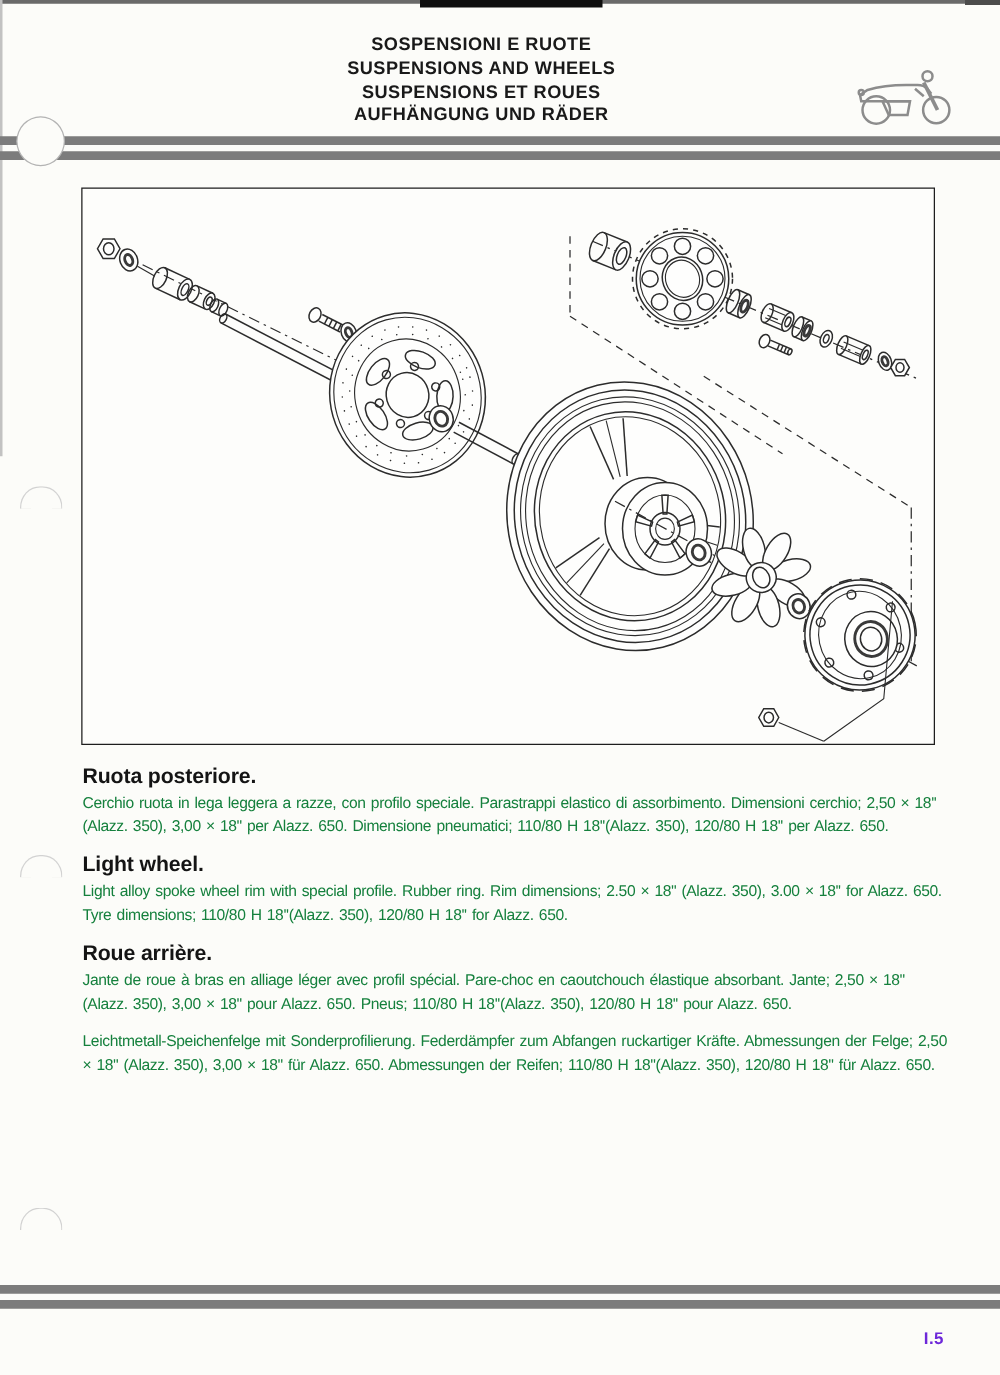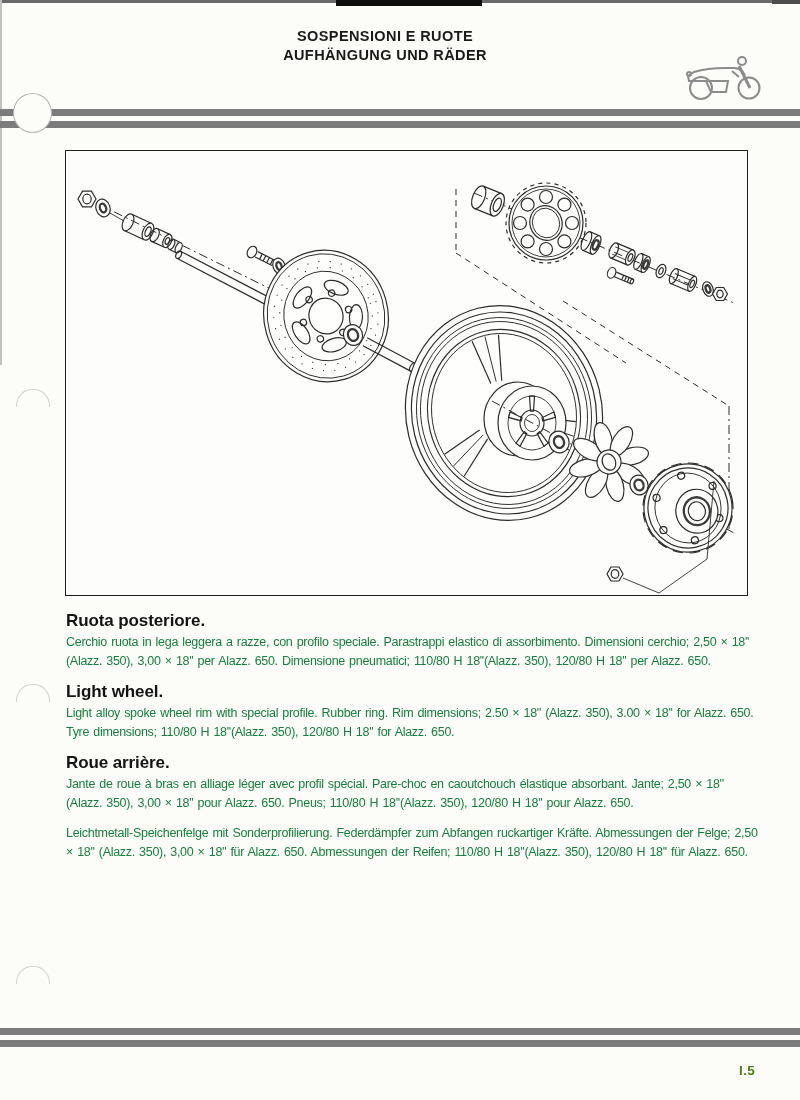--- a/index.html
+++ b/index.html
@@ -46,35 +46,37 @@
   .sections h3{
     margin:0 0 2px 0;font-size:17px;font-weight:bold;letter-spacing:-.1px;color:#141414;
   }
   .sections p{
     margin:0 0 12px 0;font-size:12.5px;line-height:18.5px;letter-spacing:-.3px;
     word-spacing:1px;color:#15803d;
   }
   
   .page-number{
     position:absolute;top:1063px;right:45px;font-size:13.5px;font-weight:bold;
-    letter-spacing:.3px;color:#4d7c0f;
+    letter-spacing:.3px;color:#6d28d9;
   }
 </style>
 </head>
 <body>
 
 <div class="page">
 
   <div class="top-edge-line"></div>
   <div class="top-edge-black"></div>
   <div class="top-edge-right"></div>
   <div class="left-edge-line"></div>
 
   <div class="title-block">
     <div>SOSPENSIONI E RUOTE</div>
+    <div>SUSPENSIONS AND WHEELS</div>
+    <div>SUSPENSIONS ET ROUES</div>
     <div>AUFHÄNGUNG UND RÄDER</div>
   </div>
 
   <svg class="moto-icon" viewBox="0 0 86 54">
     <g fill="none" stroke="#8c8c8c" stroke-width="2">
       <circle cx="19" cy="38" r="11"></circle>
       <circle cx="67" cy="38" r="10.5"></circle>
       <path d="M6,26 l6,-4 c10,-3 21,-4 31,-4 l9,0 c4,0 6,1 8,3 l3,4"></path>
       <path d="M6,26 l1,5 h39"></path>
       <path d="M24,31 h22 l-2,11 h-15 z"></path>

